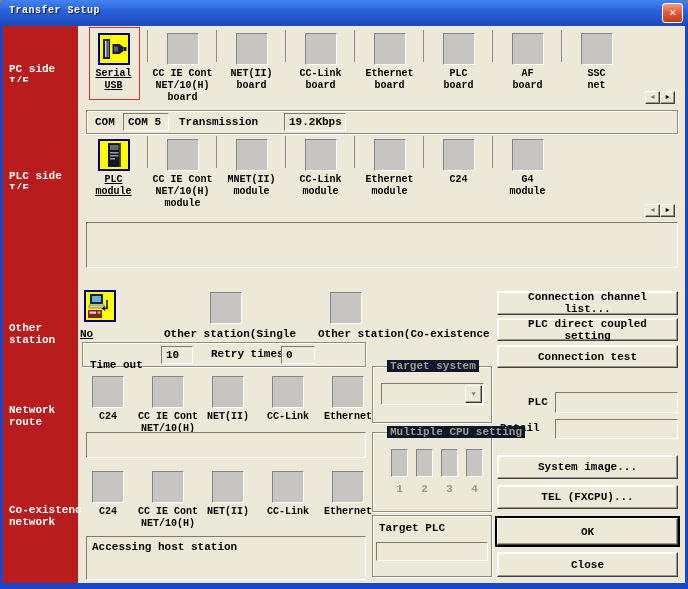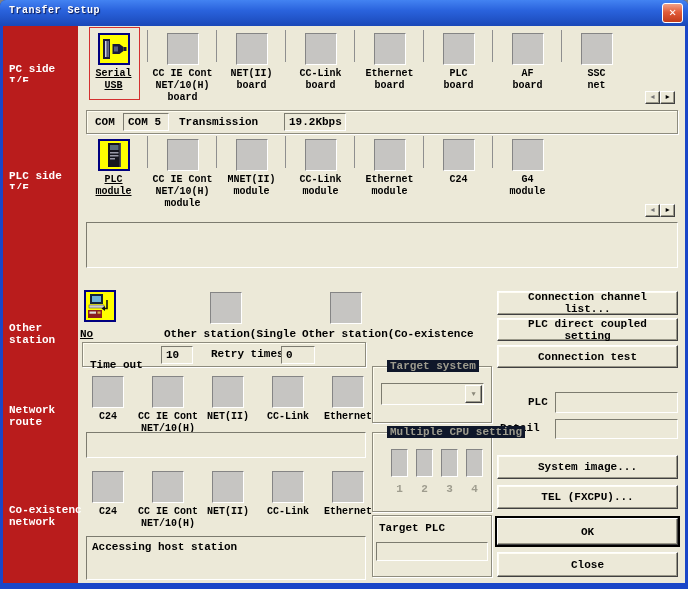--- a/index.html
+++ b/index.html
@@ -244,21 +244,21 @@
         <path d="M18 13 l-3.5 2.5 3.5 2.5 z" fill="#111"></path>
         <rect x="1" y="17" width="14" height="8" fill="#8a1f1f"></rect>
         <rect x="2.5" y="18.5" width="6.5" height="2.2" fill="#ddd"></rect>
         <rect x="10.5" y="18.5" width="3" height="2.2" fill="#d8b84a"></rect>
       </svg>
     </div>
   <div class="plain-lbl sel-lbl" style="left:80px;top:328px;">No</div>
   <div class="sq" style="position:absolute;left:210px;top:292px;"></div>
   <div class="plain-lbl" style="left:160px;top:328px;width:140px;text-align:center;">Other station(Single</div>
   <div class="sq" style="position:absolute;left:330px;top:292px;"></div>
-  <div class="plain-lbl" style="left:302px;top:328px;width:178px;">Other station(Co-existence</div>
+  <div class="plain-lbl" style="left:318px;top:328px;width:178px;">Other station(Co-existence</div>
 
   <div class="bar" style="left:82px;top:342px;width:284px;height:25px;">
     <span class="bar-lbl" style="left:7px;top:16px;">Time out</span>
     <div class="sunken" style="left:78px;top:3px;width:32px;height:18px;">10</div>
     <span class="bar-lbl" style="left:128px;top:5px;">Retry times</span>
     <div class="sunken" style="left:198px;top:3px;width:34px;height:18px;">0</div>
   </div>
 
   <div class="icon-row narrow" style="left:78px;top:373px;width:300px;">
 

